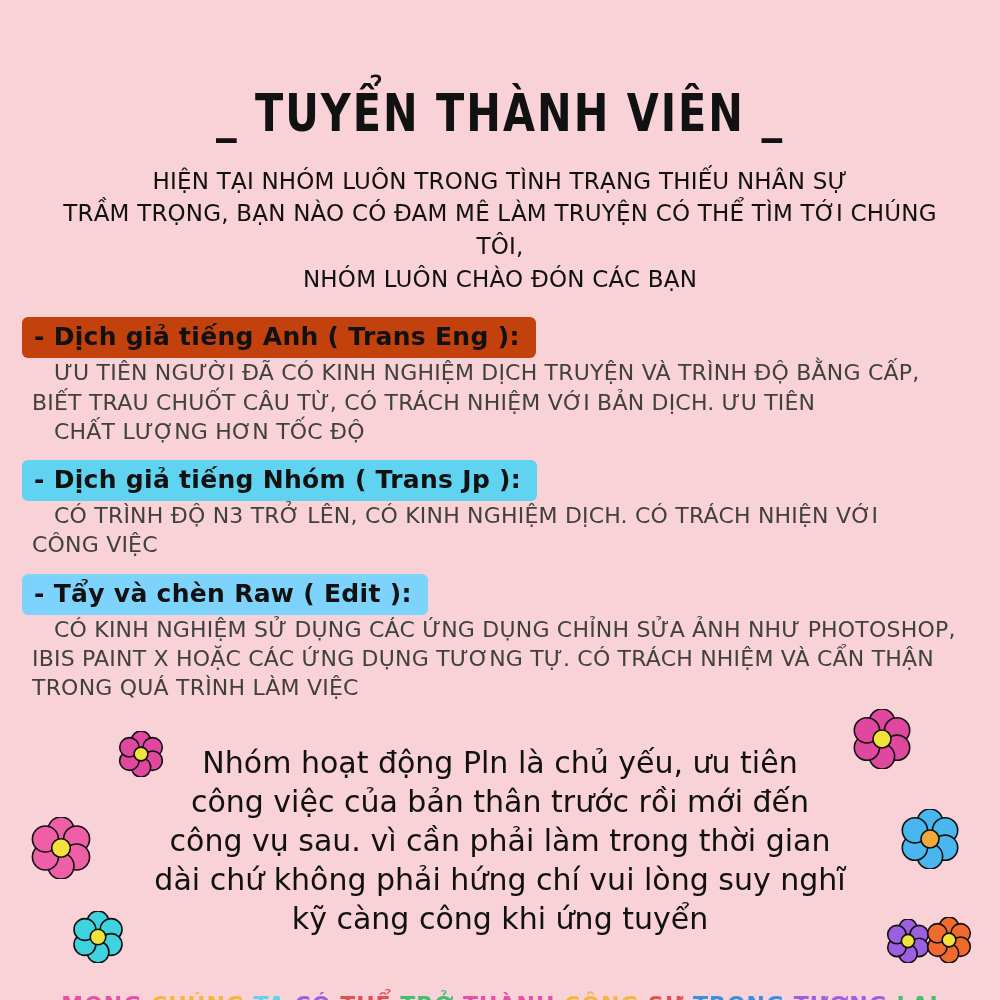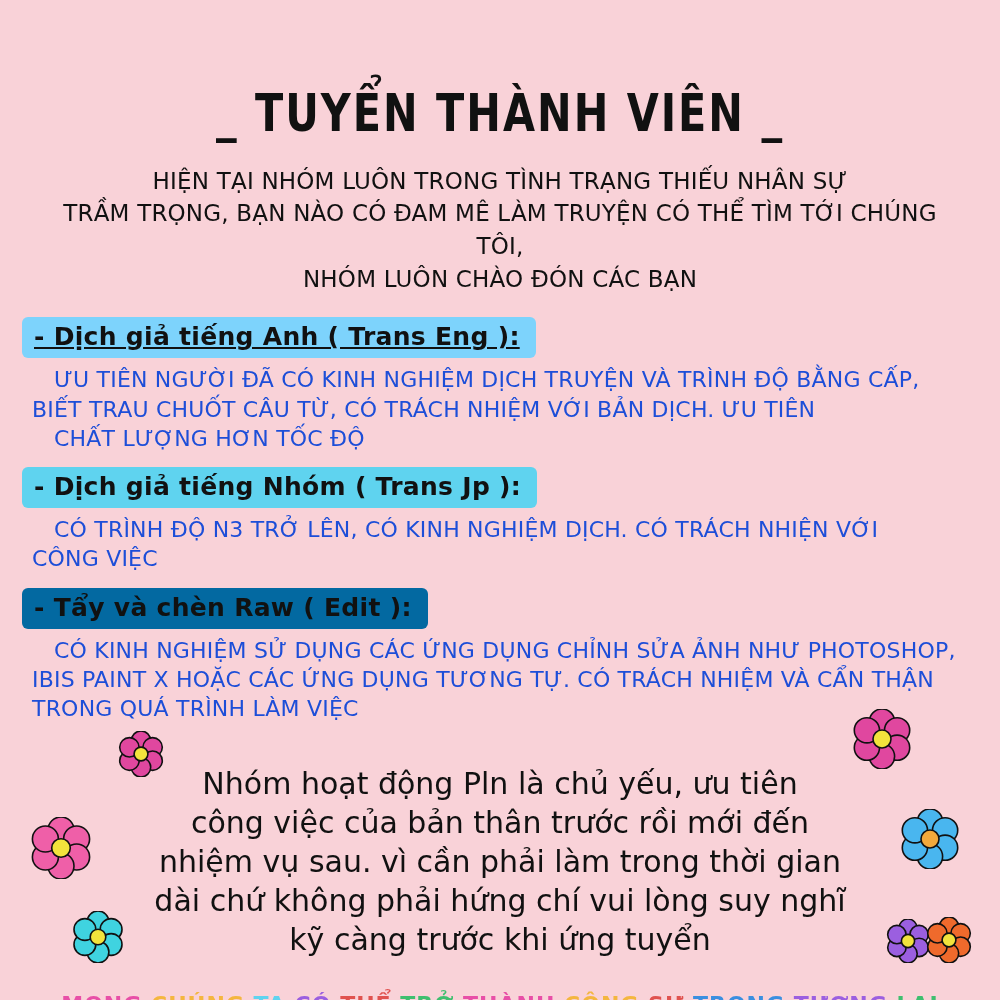--- a/index.html
+++ b/index.html
@@ -62,24 +62,23 @@
     color: #111111;
     padding: 5px 16px 7px 12px;
     border-radius: 6px;
     letter-spacing: 0.3px;
   }
   .role-head.eng { background: #fbf4a8; }
   .role-head.jp  { background: #5fd3ef; }
   .role-head.edit{ background: #c06ef0; }
 
   .role-body {
-    margin-top: 7px;
     font-size: 22px;
     line-height: 1.33;
-    color: #1d4ed8;
+    color: #404040;
     text-transform: uppercase;
     padding-left: 10px;
     letter-spacing: 0.2px;
   }
   .role-body .indent1 { padding-left: 22px; display:block; }
 
   
   .closing {
     margin-top: 41px;
     text-align: center;
@@ -119,53 +118,53 @@
 
   <div class="intro">
     <div>HIỆN TẠI NHÓM LUÔN TRONG TÌNH TRẠNG THIẾU NHÂN SỰ</div>
     <div>TRẦM TRỌNG, BẠN NÀO CÓ ĐAM MÊ LÀM TRUYỆN CÓ THỂ TÌM TỚI CHÚNG TÔI,</div>
     <div>NHÓM LUÔN CHÀO ĐÓN CÁC BẠN</div>
   </div>
 
   <div class="roles">
 
     <div class="role">
-      <div class="role-head eng" style="background: #7dd3fc; text-decoration: underline;">- Dịch giả tiếng Anh ( Trans Eng ):</div>
+      <div class="role-head eng" style="background: #c2410c;">- Dịch giả tiếng Anh ( Trans Eng ):</div>
       <div class="role-body">
         <span class="indent1">ƯU TIÊN NGƯỜI ĐÃ CÓ KINH NGHIỆM DỊCH TRUYỆN VÀ TRÌNH ĐỘ BẰNG CẤP,</span>
         <span>BIẾT TRAU CHUỐT CÂU TỪ, CÓ TRÁCH NHIỆM VỚI BẢN DỊCH. ƯU TIÊN</span>
         <span class="indent1">CHẤT LƯỢNG HƠN TỐC ĐỘ</span>
       </div>
     </div>
 
     <div class="role">
       <div class="role-head jp" style="background: rgb(95, 211, 239);">- Dịch giả tiếng Nhóm ( Trans Jp ):</div>
       <div class="role-body">
         <span class="indent1">CÓ TRÌNH ĐỘ N3 TRỞ LÊN, CÓ KINH NGHIỆM DỊCH. CÓ TRÁCH NHIỆN VỚI</span>
         <span>CÔNG VIỆC</span>
       </div>
     </div>
 
     <div class="role">
-      <div class="role-head edit" style="background: #0369a1; text-align: center;">- Tẩy và chèn Raw ( Edit ):</div>
+      <div class="role-head edit" style="background: #7dd3fc; text-align: center;">- Tẩy và chèn Raw ( Edit ):</div>
       <div class="role-body">
         <span class="indent1">CÓ KINH NGHIỆM SỬ DỤNG CÁC ỨNG DỤNG CHỈNH SỬA ẢNH NHƯ PHOTOSHOP,</span>
         <span>IBIS PAINT X HOẶC CÁC ỨNG DỤNG TƯƠNG TỰ. CÓ TRÁCH NHIỆM VÀ CẨN THẬN</span>
         <span>TRONG QUÁ TRÌNH LÀM VIỆC</span>
       </div>
     </div>
 
   </div>
 
   <div class="closing">
     <div>Nhóm hoạt động Pln là chủ yếu, ưu tiên</div>
     <div>công việc của bản thân trước rồi mới đến</div>
-    <div>nhiệm vụ sau. vì cần phải làm trong thời gian</div>
+    <div>công vụ sau. vì cần phải làm trong thời gian</div>
     <div>dài chứ không phải hứng chí vui lòng suy nghĩ</div>
-    <div>kỹ càng trước khi ứng tuyển</div>
+    <div>kỹ càng công khi ứng tuyển</div>
   </div>
 
   <div class="footer" id="footer"><span class="w" style="color: rgb(59, 143, 224);">_</span> <span class="w" style="color: rgb(232, 79, 167);">MONG</span> <span class="w" style="color: rgb(244, 182, 63);">CHÚNG</span> <span class="w" style="color: rgb(95, 211, 239);">TA</span> <span class="w" style="color: rgb(155, 95, 224);">CÓ</span> <span class="w" style="color: rgb(224, 82, 79);">THỂ</span> <span class="w" style="color: rgb(63, 191, 111);">TRỞ</span> <span class="w" style="color: rgb(232, 79, 167);">THÀNH</span> <span class="w" style="color: rgb(244, 182, 63);">CỘNG</span> <span class="w" style="color: rgb(224, 82, 79);">SỰ</span> <span class="w" style="color: rgb(59, 143, 224);">TRONG</span> <span class="w" style="color: rgb(155, 95, 224);">TƯƠNG</span> <span class="w" style="color: rgb(63, 191, 111);">LAI</span> <span class="w" style="color: rgb(232, 79, 167);">_</span></div>
 
   <div id="decor-layer">
       <div class="flower" style="left: 118px; top: 700px;">
         <svg width="46" height="46" viewBox="0 0 46 46">
           <ellipse cx="23.0" cy="9.7" rx="9.7" ry="9.7" fill="#e0479f" stroke="#111" stroke-width="1.6"></ellipse>
           <ellipse cx="34.6" cy="16.3" rx="9.7" ry="9.7" fill="#e0479f" stroke="#111" stroke-width="1.6"></ellipse>
           <ellipse cx="34.6" cy="29.7" rx="9.7" ry="9.7" fill="#e0479f" stroke="#111" stroke-width="1.6"></ellipse>

